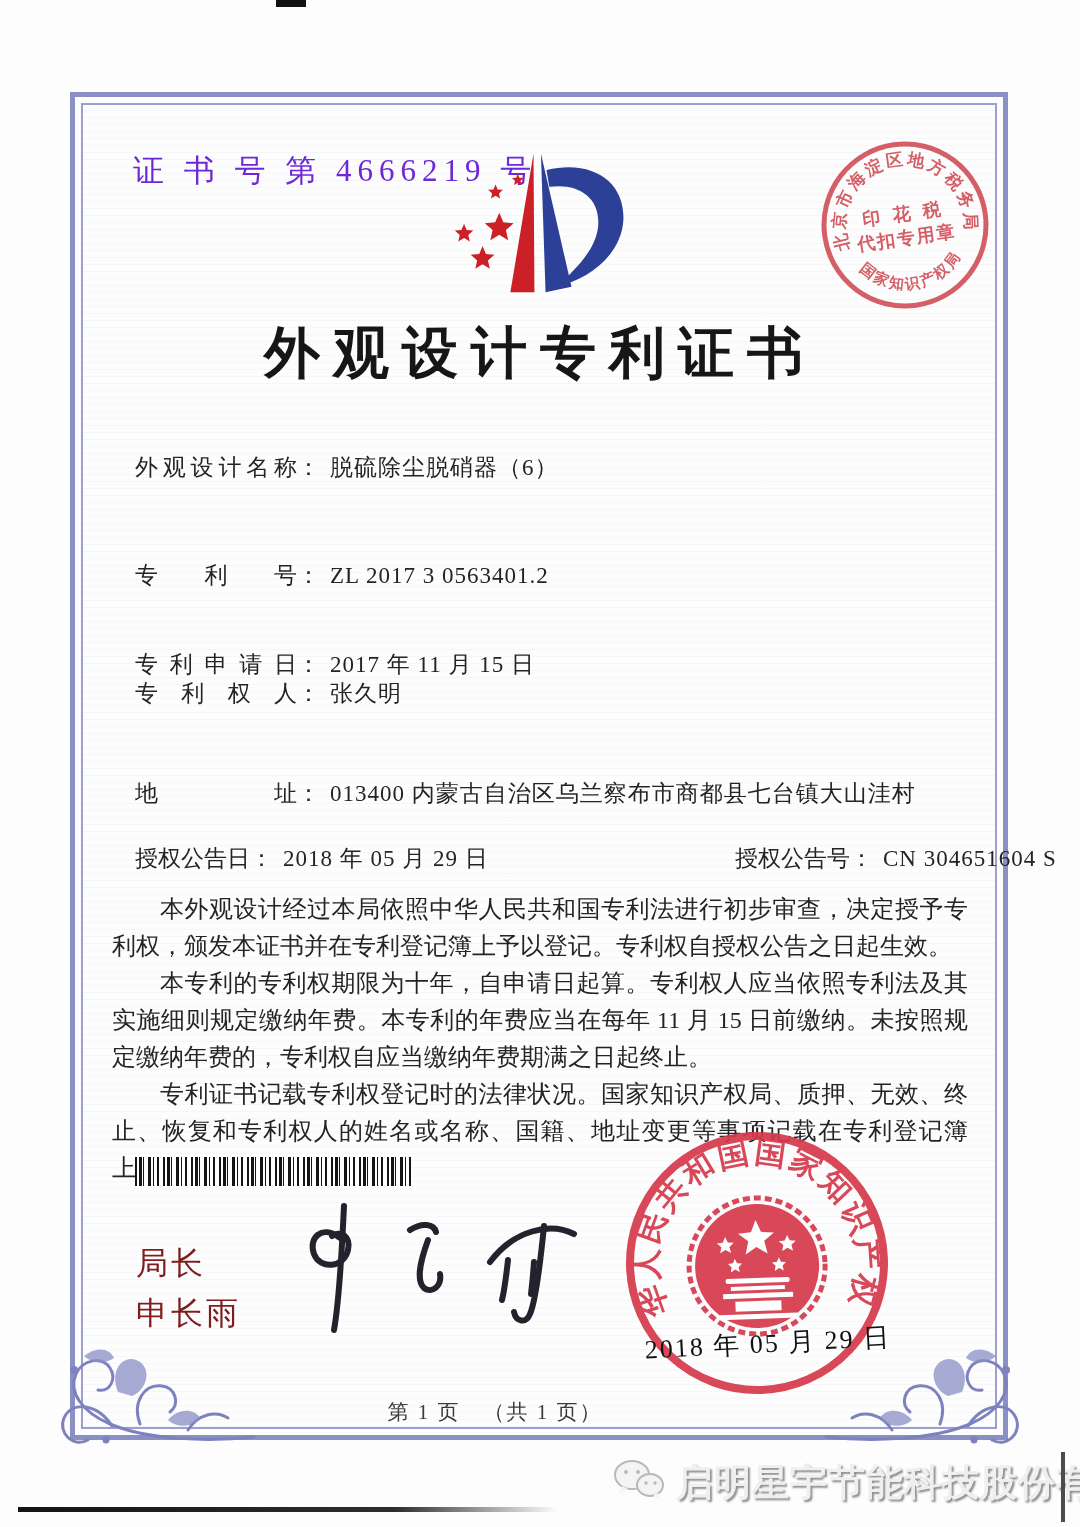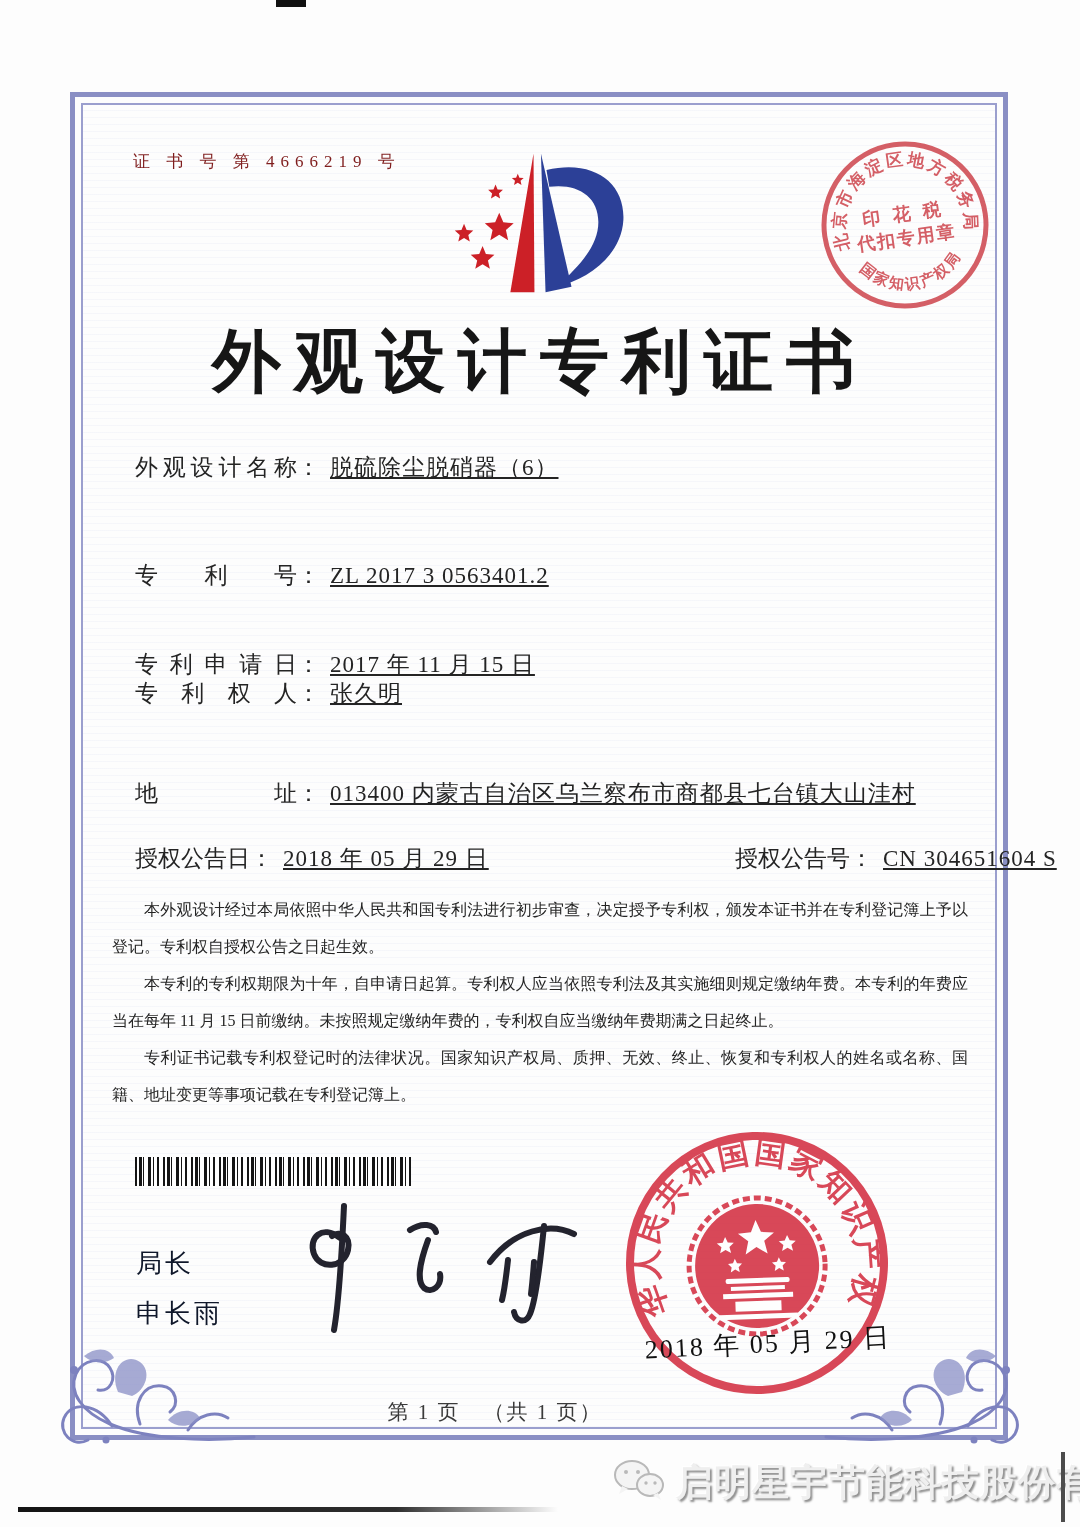--- a/index.html
+++ b/index.html
@@ -12,46 +12,46 @@
     position:absolute;left:70px;top:92px;width:938px;height:1348px;
     border:5px solid #8a8fc4;box-sizing:border-box;background:transparent;
   }
   .frame-inner{
     position:absolute;left:6px;top:6px;right:6px;bottom:6px;
     border:2px solid #9b9fce;
     background:
       repeating-linear-gradient(0deg, rgba(125,140,205,0.06) 0px, rgba(125,140,205,0.06) 1px, rgba(255,255,255,0) 1px, rgba(255,255,255,0) 7px);
   }
   .cert-no{
-    position:absolute;left:133px;top:150px;font-size:17px;letter-spacing:6px;color:#7f1d1d;
+    position:absolute;left:133px;top:150px;font-size:31px;letter-spacing:6px;color:#6d28d9;
   }
   .logo{position:absolute;left:428px;top:146px;}
   .tax-stamp{position:absolute;left:812px;top:132px;opacity:.88;}
   .doc-title{
     position:absolute;left:0;right:0;top:316px;text-align:center;
-    font-size:69px;font-weight:700;letter-spacing:13px;color:#161616;
+    font-size:56px;font-weight:700;letter-spacing:13px;color:#161616;
   }
   .field-row{position:absolute;left:135px;font-size:23px;color:#242424;white-space:nowrap;}
   .flabel{display:inline-block;width:162px;text-align:justify;text-align-last:justify;vertical-align:bottom;}
   .fcolon{display:inline-block;margin-right:10px;}
-  .fvalue{letter-spacing:1px;text-decoration:underline;}
+  .fvalue{letter-spacing:1px;}
   .grant-right{position:absolute;left:600px;top:0;}
   .paras{
     position:absolute;left:112px;top:891px;width:856px;
-    font-size:16px;line-height:37px;text-align:justify;color:#242424;
+    font-size:24px;line-height:37px;text-align:justify;color:#242424;
   }
   .paras p{margin:0;text-indent:2em;}
   .barcode{
     position:absolute;left:135px;top:1157px;width:276px;height:29px;
     background:repeating-linear-gradient(90deg,
       #151515 0 2px, #fff 2px 4px, #151515 4px 7px, #fff 7px 8px,
       #151515 8px 9px, #fff 9px 13px, #151515 13px 16px, #fff 16px 18px,
       #151515 18px 19px, #fff 19px 22px, #151515 22px 24px, #fff 24px 28px);
   }
-  .signer{position:absolute;left:136px;top:1238px;font-size:26px;color:#0f172a;line-height:50px;letter-spacing:3px;font-family:"Liberation Sans","DejaVu Sans",sans-serif;}
+  .signer{position:absolute;left:136px;top:1238px;font-size:32px;color:#7f1d1d;line-height:50px;letter-spacing:3px;font-family:"Liberation Sans","DejaVu Sans",sans-serif;}
   .signature{position:absolute;left:282px;top:1196px;}
   .big-seal{position:absolute;left:622px;top:1128px;opacity:.92;}
   .seal-date{
     position:absolute;left:638px;top:1326px;width:260px;text-align:center;
     font-size:26px;letter-spacing:2px;color:#111;transform:rotate(-3deg);white-space:nowrap;
   }
   .footer-page{
     position:absolute;left:0;right:0;top:1398px;text-align:center;font-size:21px;color:#3a3a3a;
     transform:translateX(-45px);letter-spacing:2px;
   }

